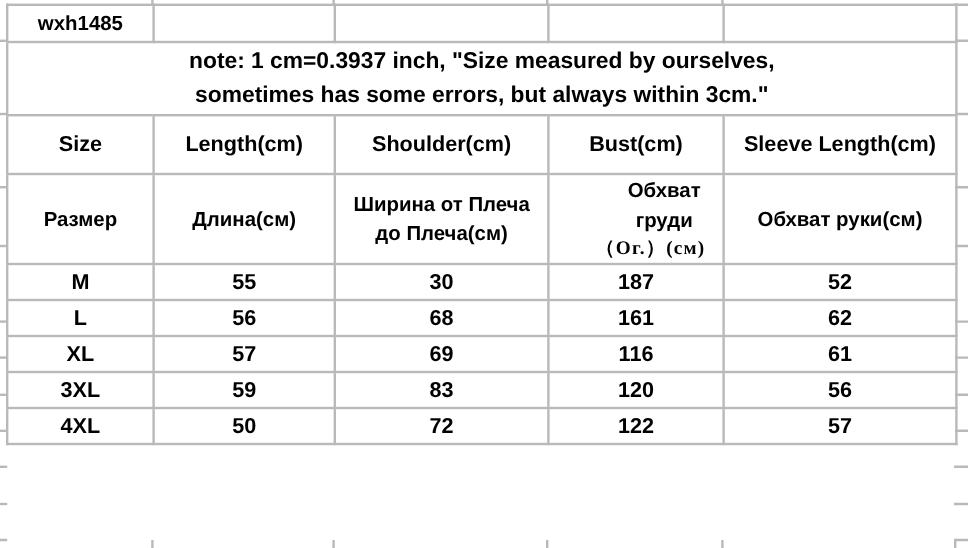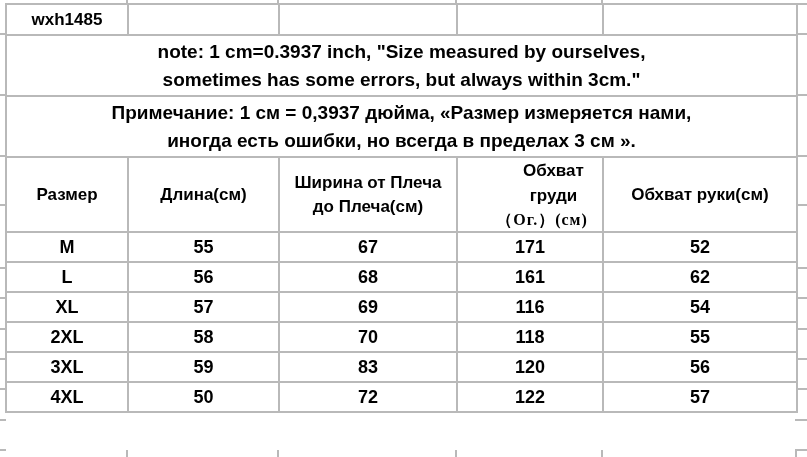--- a/index.html
+++ b/index.html
@@ -120,65 +120,61 @@
       <td></td>
       <td></td>
       <td></td>
     </tr>
 
     <tr class="r-note">
       <td colspan="5" class="multiline">note: 1 cm=0.3937 inch, "Size measured by ourselves,
 sometimes has some errors, but always within 3cm."</td>
     </tr>
 
-    <tr class="r-note">
-      <td colspan="5" class="multiline">Примечание: 1 см = 0,3937 дюйма, «Размер измеряется нами,
-иногда есть ошибки, но всегда в пределах 3 см ».</td>
+
+    <tr class="r-head-en">
+      <td>Size</td>
+      <td>Length(cm)</td>
+      <td>Shoulder(cm)</td>
+      <td>Bust(cm)</td>
+      <td>Sleeve Length(cm)</td>
     </tr>
-
 
     <tr class="r-head-ru">
       <td>Размер</td>
       <td>Длина(см)</td>
       <td class="multiline">Ширина от Плеча
 до Плеча(см)</td>
       <td class="bust-ru">
         <span class="l1">Обхват груди</span>
         <span class="l2">（Ог.）(см)</span>
       </td>
       <td>Обхват руки(см)</td>
     </tr>
 
     <tr class="r-data">
       <td>M</td>
       <td>55</td>
-      <td>67</td>
-      <td>171</td>
+      <td>30</td>
+      <td>187</td>
       <td>52</td>
     </tr>
     <tr class="r-data">
       <td>L</td>
       <td>56</td>
       <td>68</td>
       <td>161</td>
       <td>62</td>
     </tr>
     <tr class="r-data">
       <td>XL</td>
       <td>57</td>
       <td>69</td>
       <td>116</td>
-      <td>54</td>
-    </tr>
-    <tr class="r-data">
-      <td>2XL</td>
-      <td>58</td>
-      <td>70</td>
-      <td>118</td>
-      <td>55</td>
+      <td>61</td>
     </tr>
     <tr class="r-data">
       <td>3XL</td>
       <td>59</td>
       <td>83</td>
       <td>120</td>
       <td>56</td>
     </tr>
     <tr class="r-data">
       <td>4XL</td>

